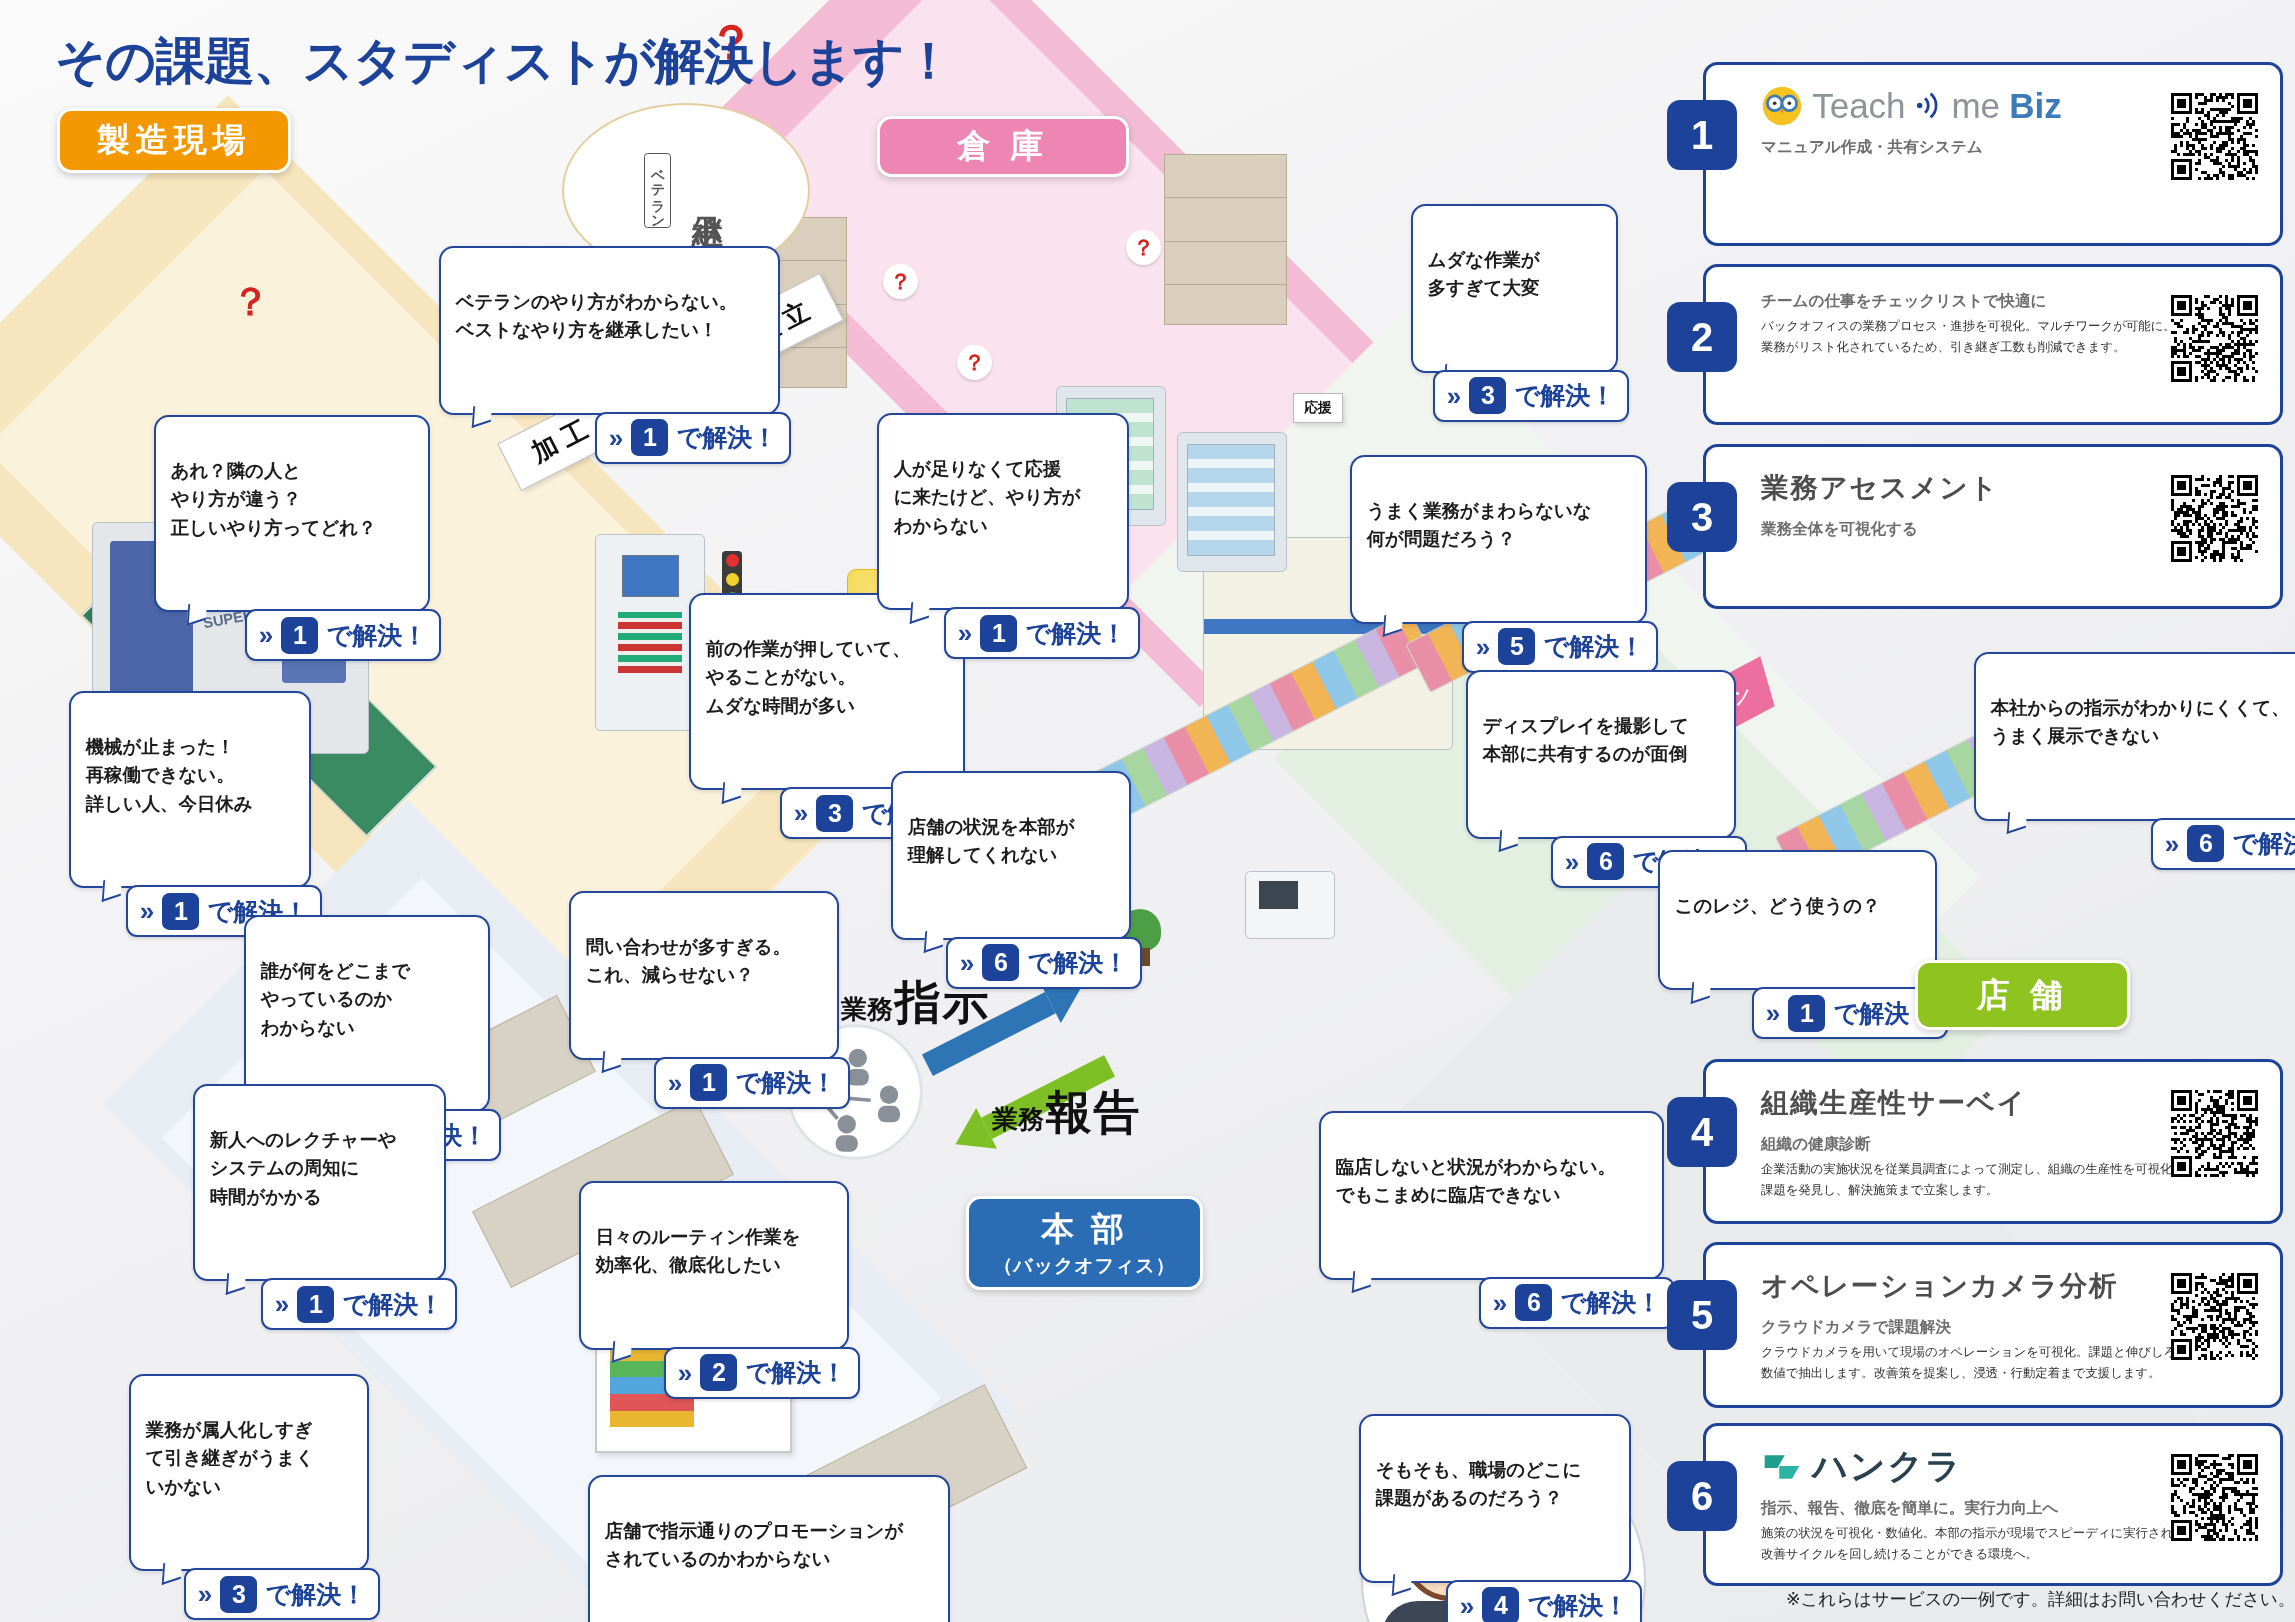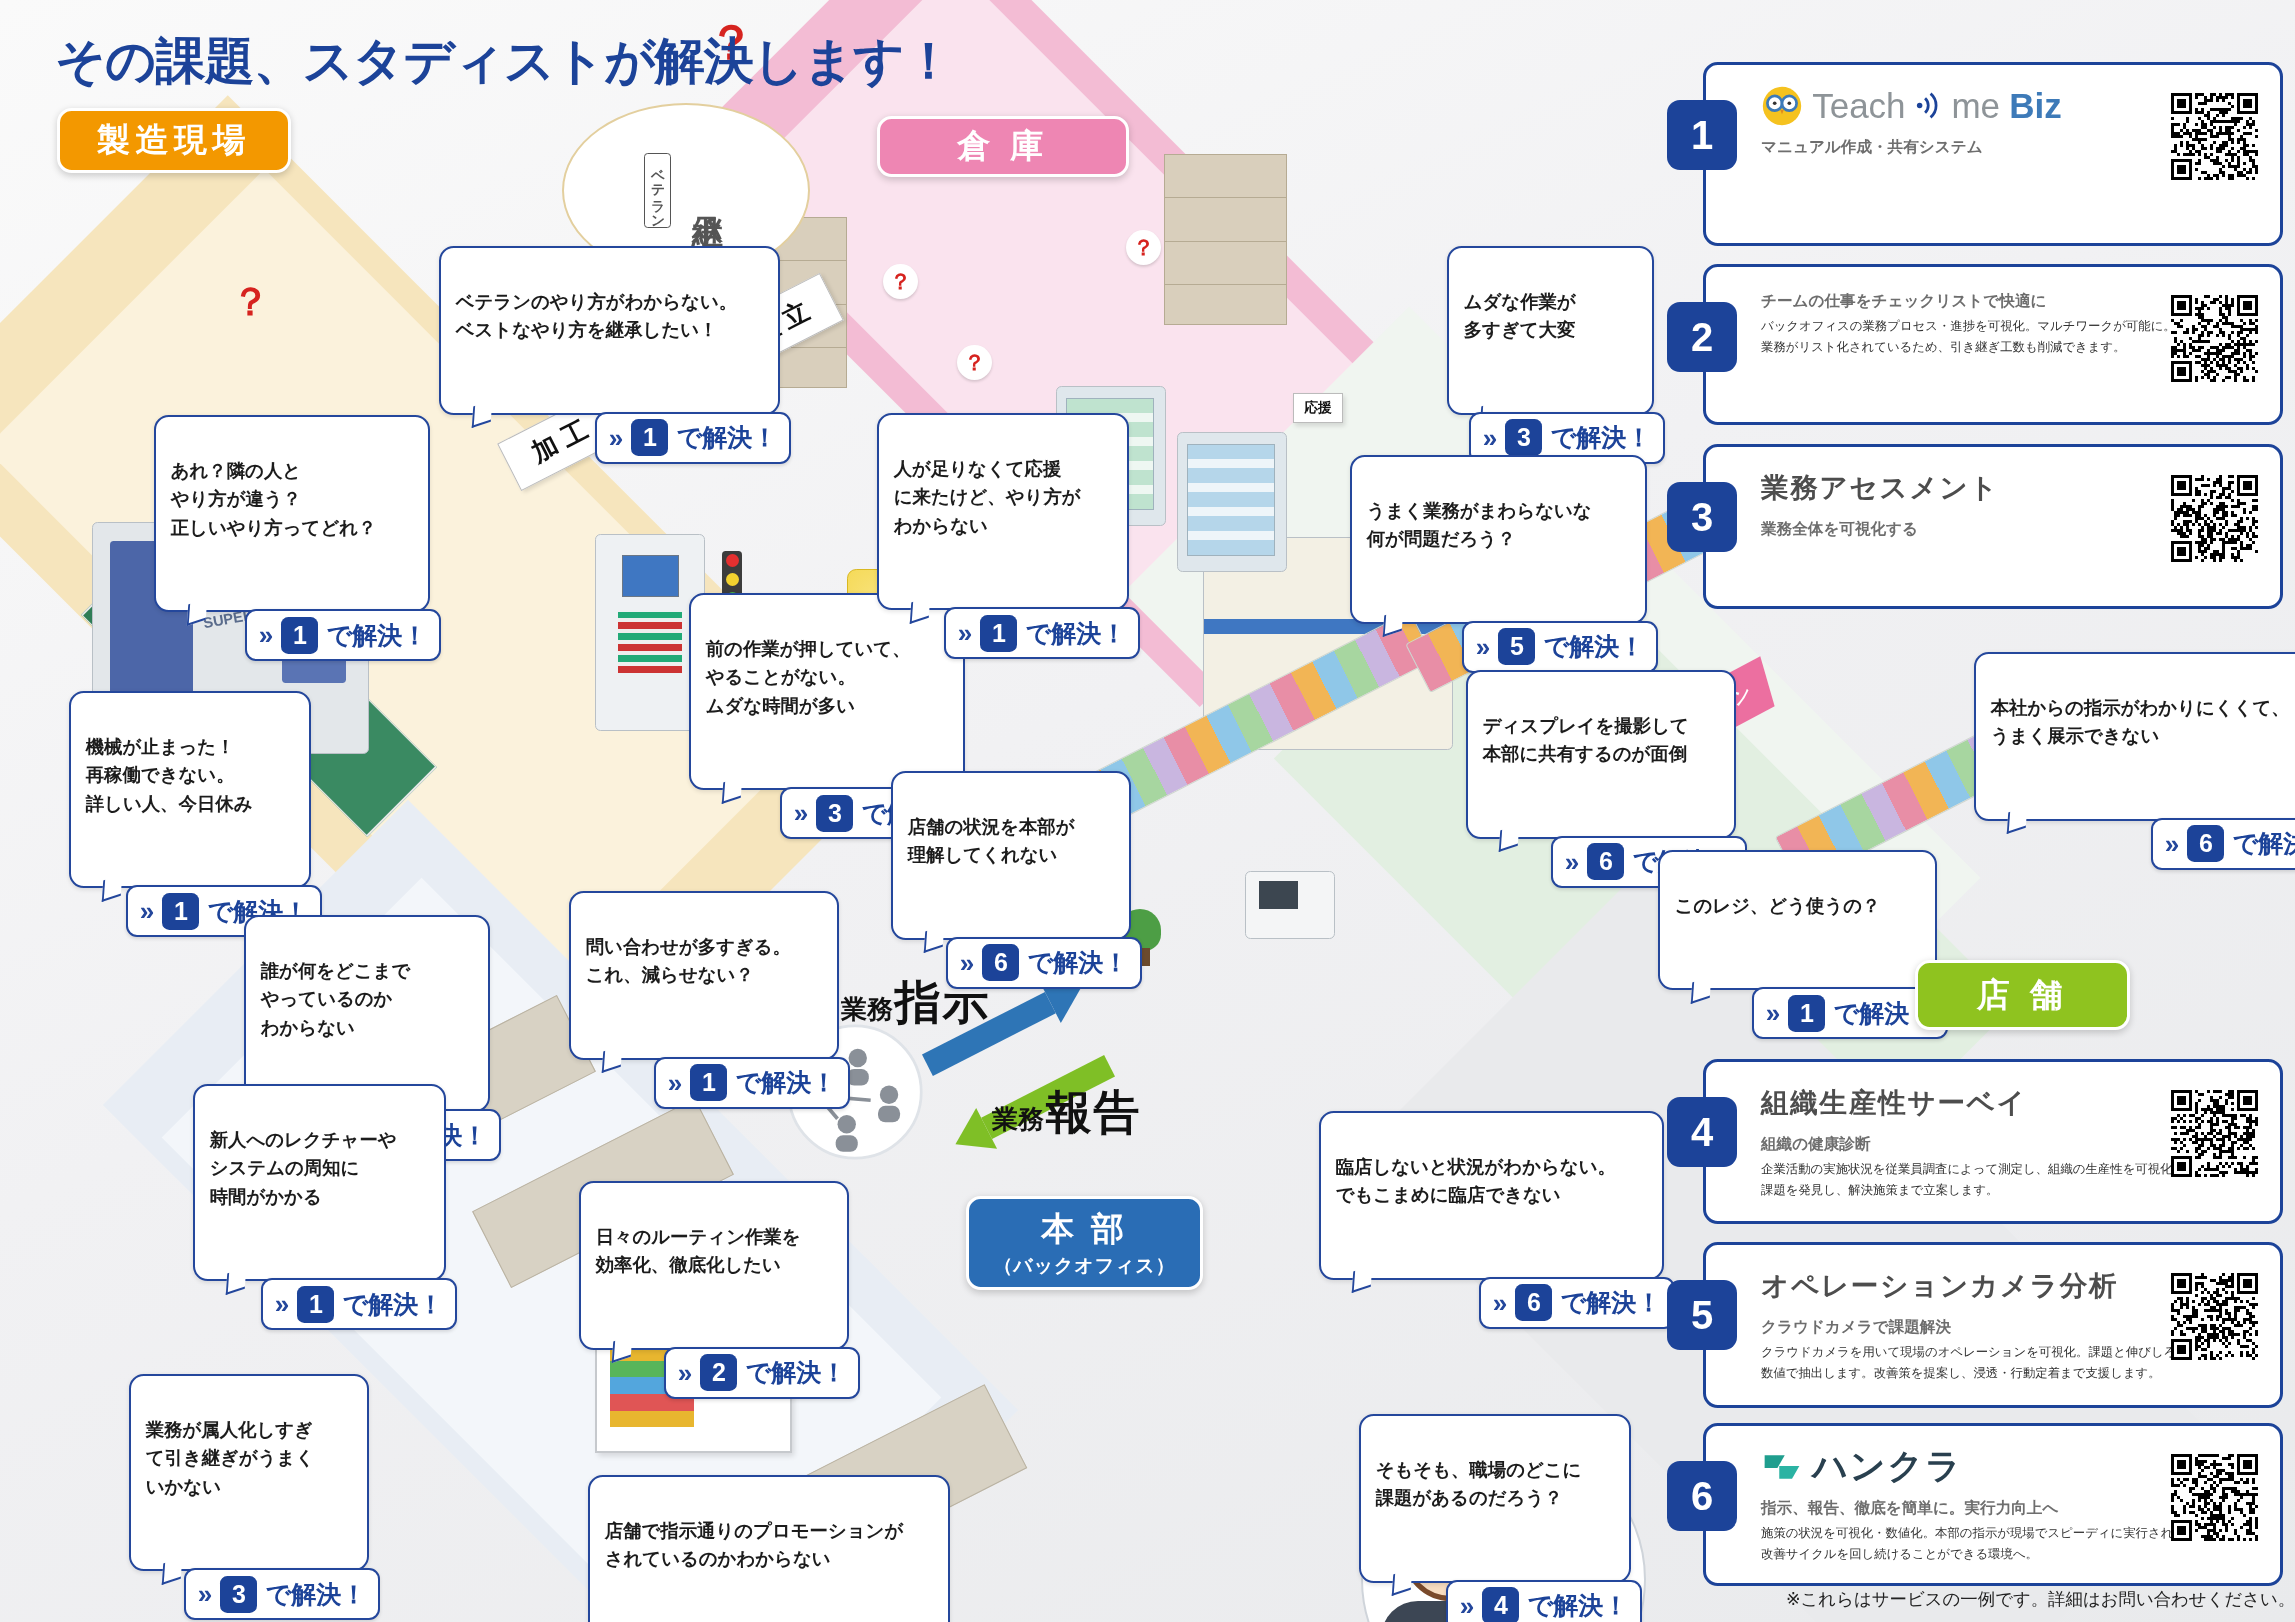--- a/index.html
+++ b/index.html
@@ -285,21 +285,21 @@
 に来たけど、やり方が
 わからない</span>
     <span class="tail"></span>
     <span class="solution">
       <span class="chev">»</span>
       <span class="numbox">1</span>
       <span class="suffix">で解決！</span>
     </span>
   </div>
 
-  <div class="bubble" style="left: 1447px; top: 204px; width: 174px; margin-top: 42px;">
+  <div class="bubble" style="left: 1411px; top: 204px; width: 174px;">
     <span class="txt">ムダな作業が
 多すぎて大変</span>
     <span class="tail"></span>
     <span class="solution">
       <span class="chev">»</span>
       <span class="numbox">3</span>
       <span class="suffix">で解決！</span>
     </span>
   </div>
 

